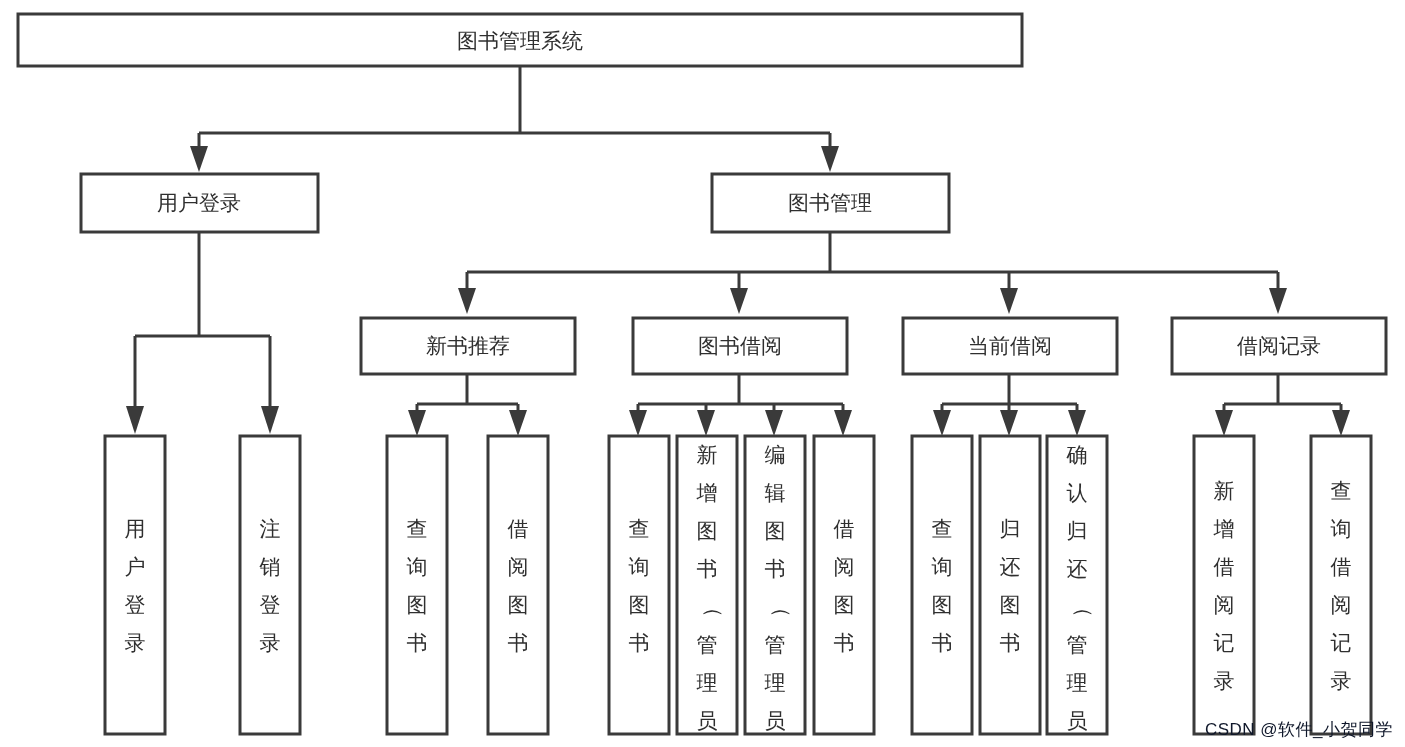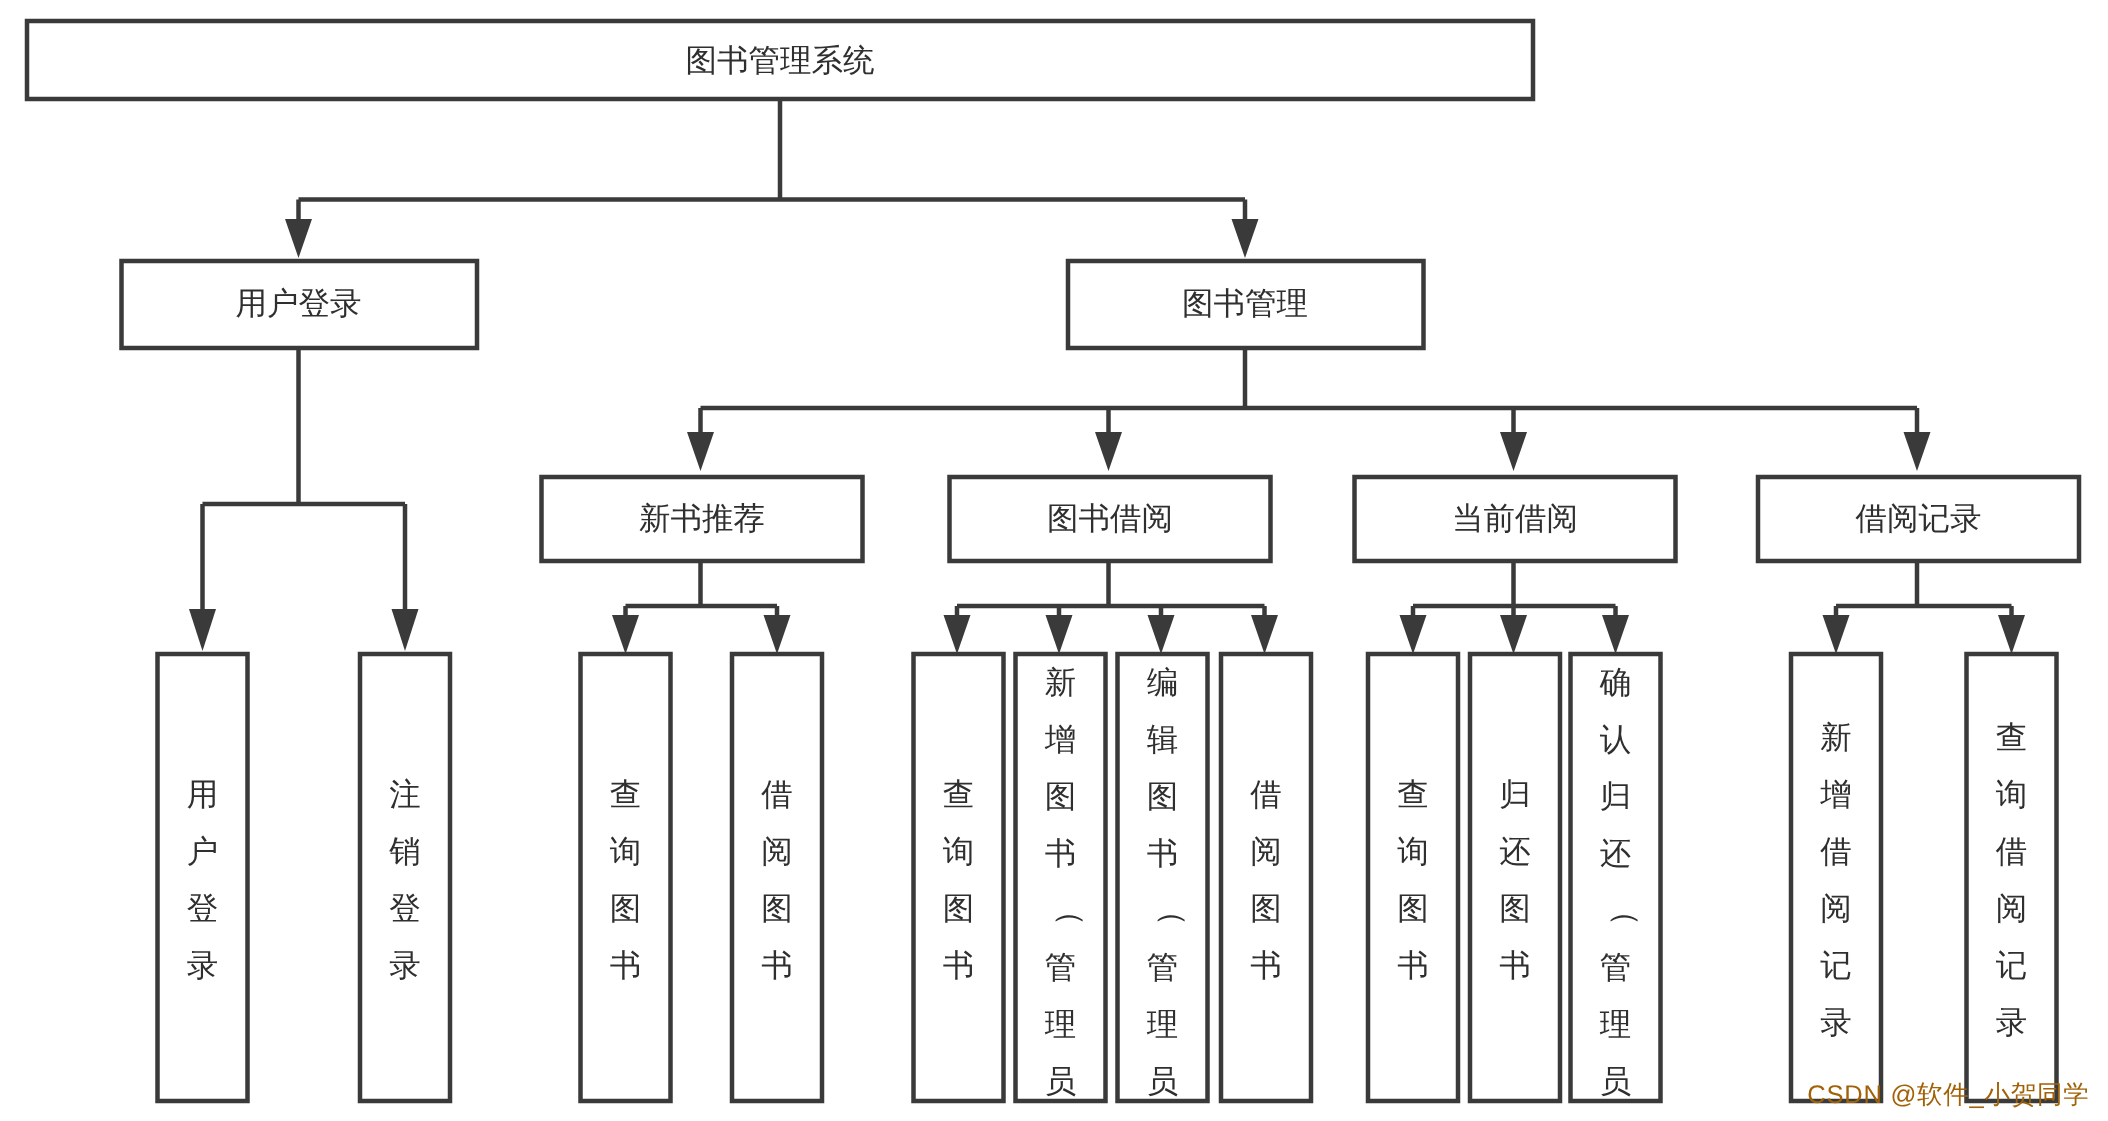--- a/index.html
+++ b/index.html
@@ -51,21 +51,21 @@
     fill: #2f2f2f;
     font-size: 21px;
     text-anchor: middle;
   }
   .watermark {
     position: absolute;
     right: 12px;
     bottom: 6px;
     font-family: "Liberation Sans", "DejaVu Sans", sans-serif;
     font-size: 17px;
-    color: #a16207;
+    color: #0f172a;
     letter-spacing: 0.5px;
     white-space: nowrap;
     pointer-events: none;
   }
 </style>
 </head>
 <body>
 
 <div id="diagram-root">
 

